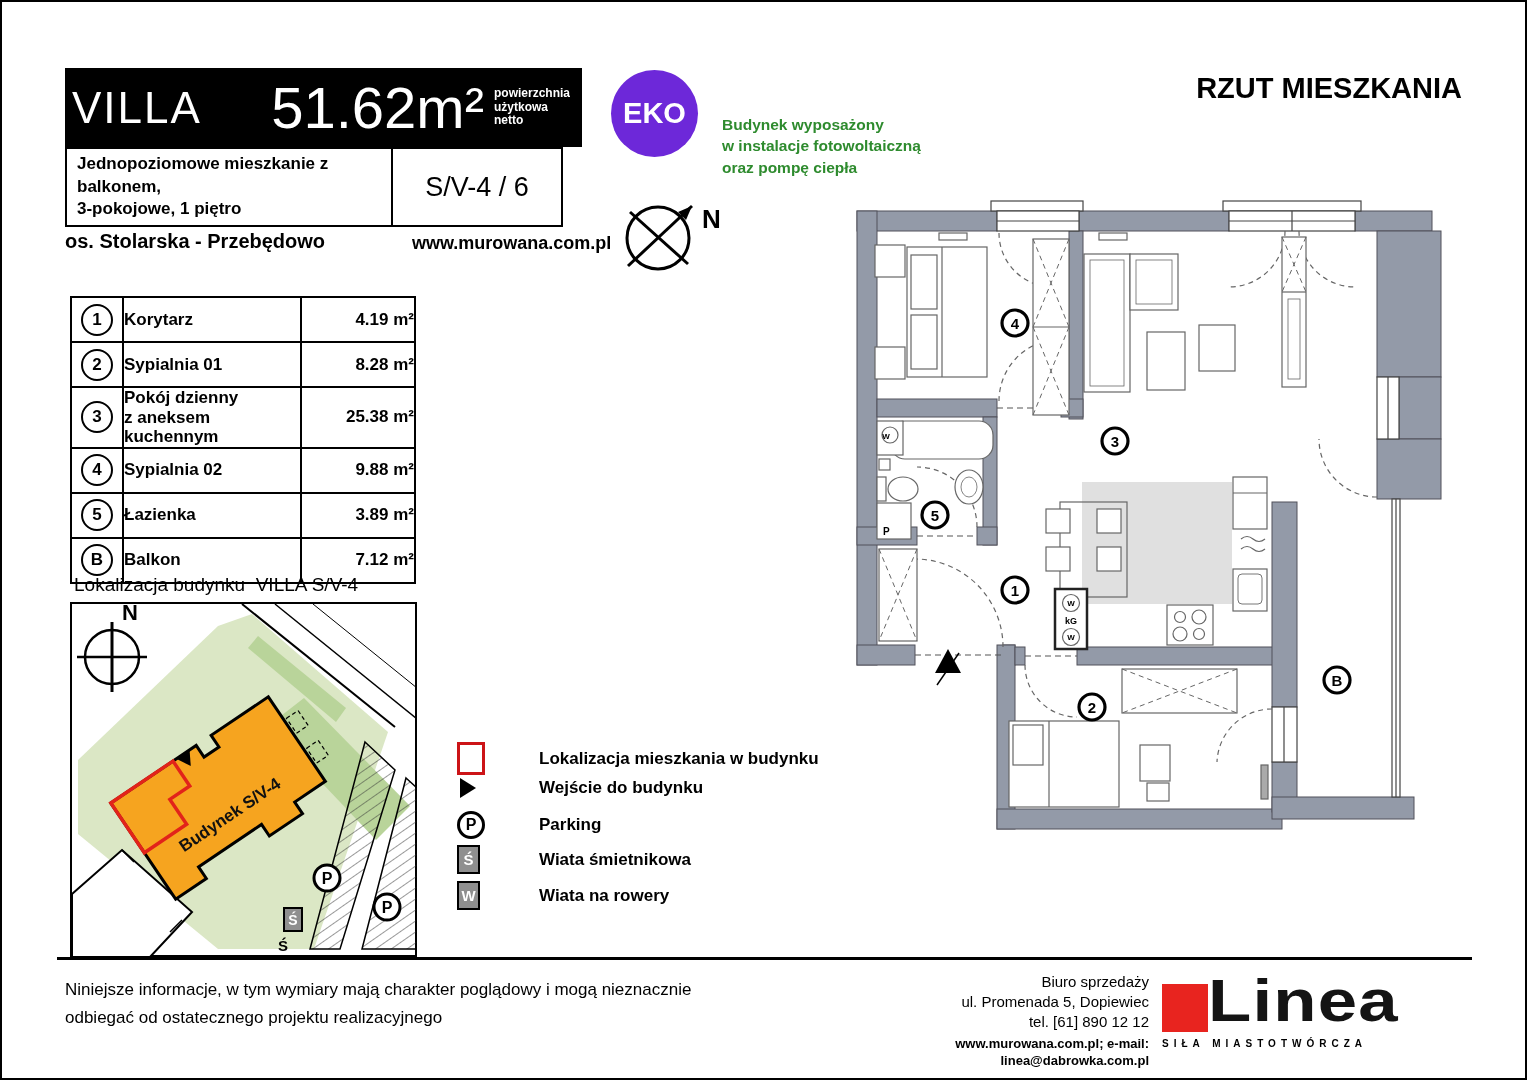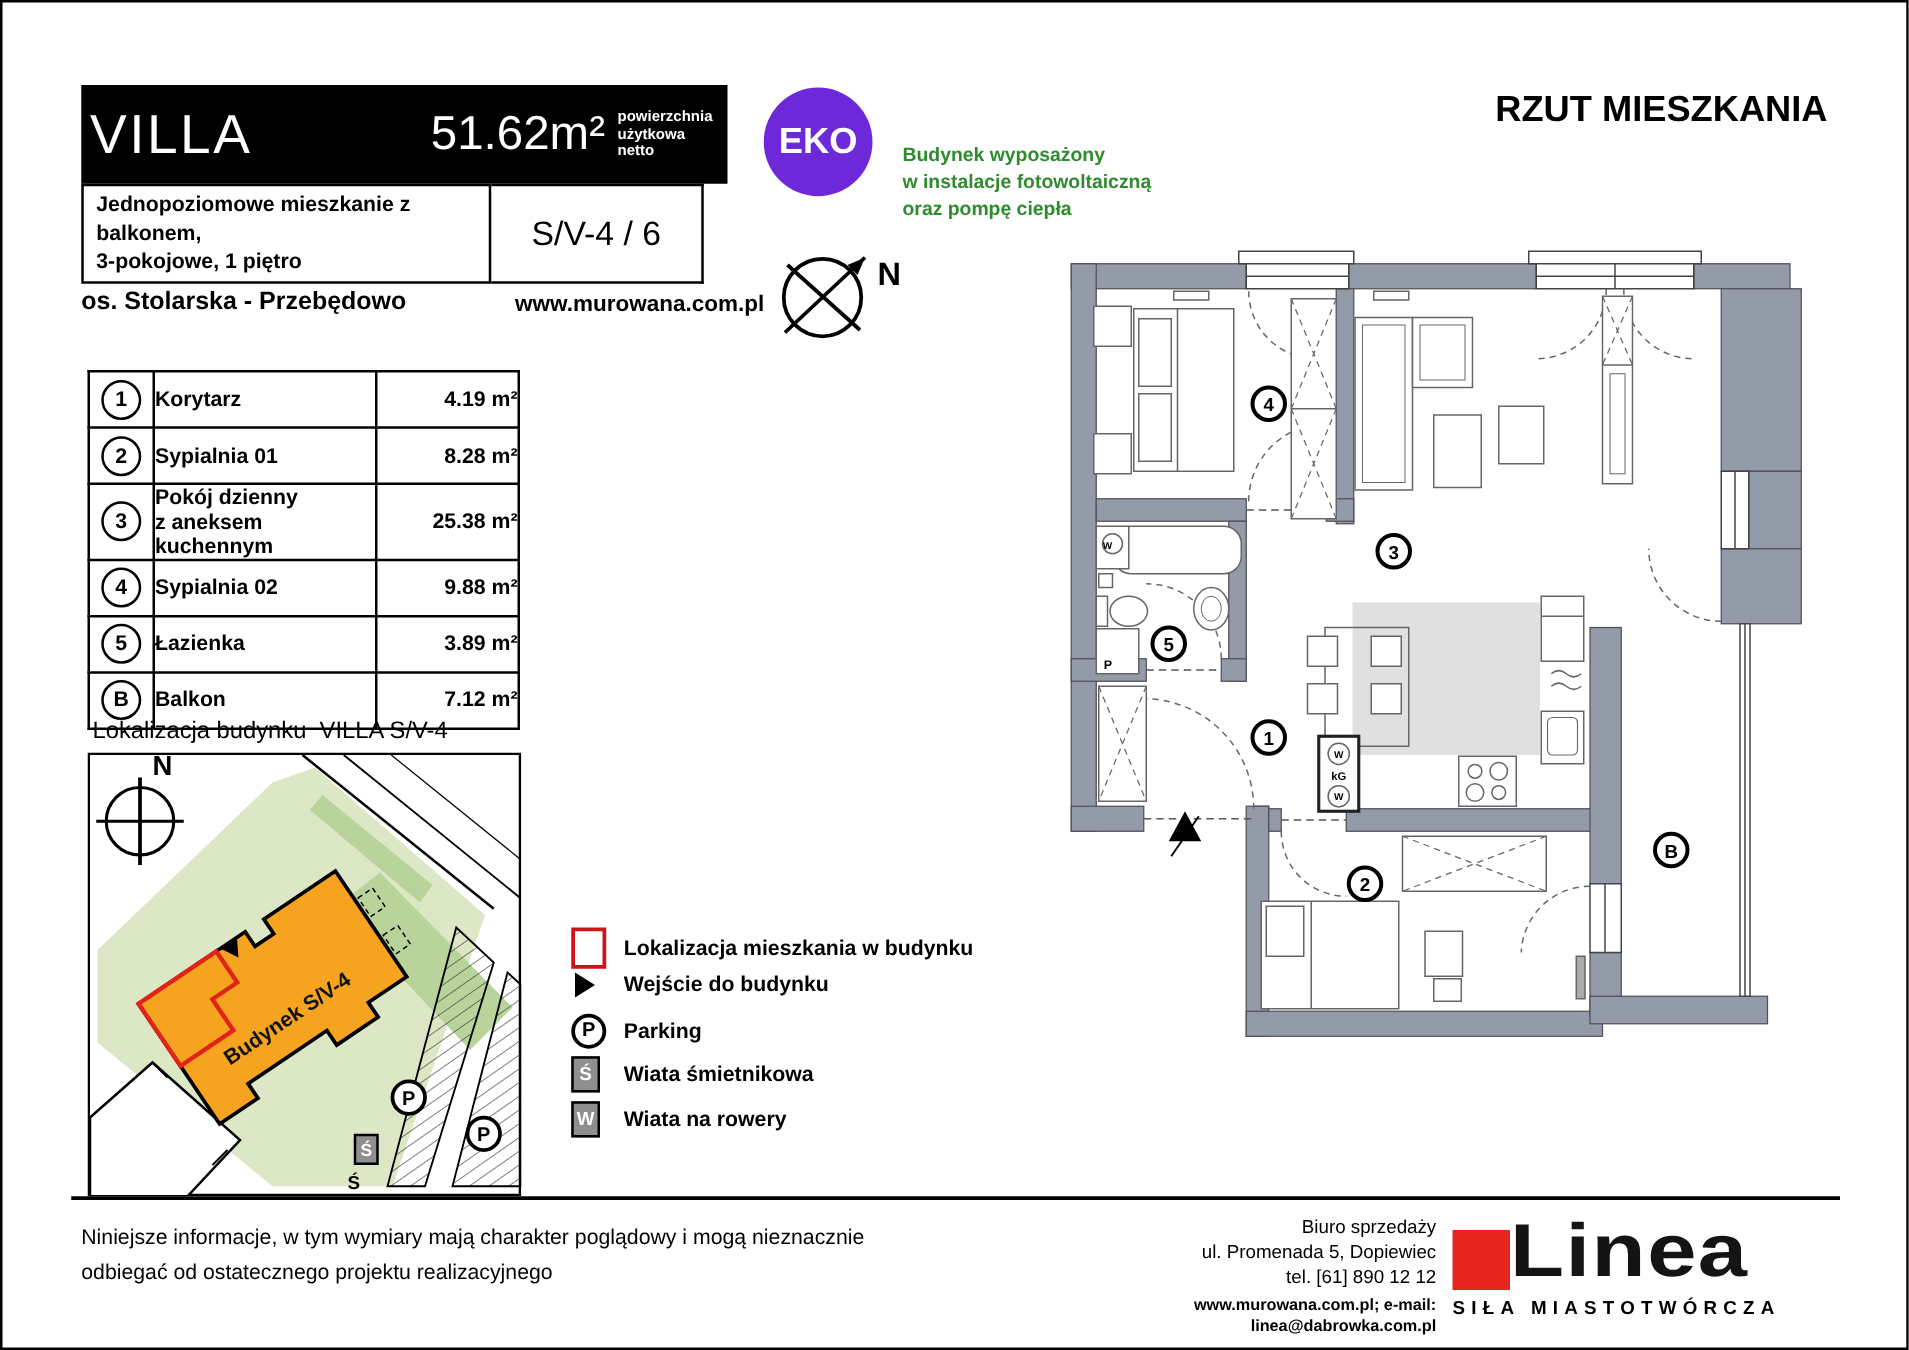--- a/index.html
+++ b/index.html
@@ -4,21 +4,21 @@
 <style>
   html,body{margin:0;padding:0;background:#e8e8e8;}
   #page{position:relative;width:1527px;height:1080px;background:#fff;
         border:2px solid #000;box-sizing:border-box;overflow:hidden;
         font-family:"Liberation Sans", sans-serif;color:#000;}
   .abs{position:absolute;}
   
   #hdr-black{left:63px;top:66px;width:517px;height:79px;background:#000;color:#fff;
              display:flex;align-items:center;}
   .villa{font-size:44px;letter-spacing:2px;padding-left:7px;flex:0 0 auto;}
-  .bigarea{font-size:38px;margin-left:auto;white-space:nowrap;}
+  .bigarea{font-size:58px;margin-left:auto;white-space:nowrap;}
   .areanote{font-size:12px;font-weight:bold;line-height:1.15;padding:0 8px 0 10px;width:80px;}
   #hdr-row2{left:63px;top:145px;width:517px;height:80px;display:flex;}
   .cell-desc{width:328px;border:2px solid #000;box-sizing:border-box;display:flex;
              flex-direction:column;justify-content:center;padding:4px 10px;font-weight:bold;font-size:17px;line-height:1.35;}
   .cell-code{width:170px;border:2px solid #000;border-left:none;box-sizing:border-box;
              display:flex;align-items:center;justify-content:center;font-size:27px;}
   .estate{left:63px;top:228px;font-weight:bold;font-size:20px;}
   .website{left:410px;top:231px;width:170px;text-align:right;font-weight:bold;font-size:18px;}
   
   .eko-circle{left:609px;top:68px;width:87px;height:87px;border-radius:50%;background:#6d28d9;
@@ -28,36 +28,36 @@
   
   table.rooms{position:absolute;left:68px;top:294px;border-collapse:collapse;}
   table.rooms td{border:2px solid #000;height:43px;padding:0;font-weight:bold;font-size:17px;}
   td.numc{width:50px;text-align:center;}
   td.namec{width:176px;padding-left:10px;line-height:1.15;}
   td.areac{width:112px;text-align:right;padding-right:10px;}
   .numcirc{display:inline-block;width:28px;height:28px;border:2.5px solid #000;border-radius:50%;
            line-height:28px;text-align:center;font-size:17px;font-weight:bold;}
   .loc-title{left:72px;top:572px;font-weight:normal;font-size:19px;}
   
-  .legend-row{position:absolute;display:flex;align-items:center;font-weight:bold;font-size:17px;}
+  .legend-row{position:absolute;display:flex;align-items:center;font-weight:bold;font-size:17px;gap:40px;}
   .lg-ic{width:42px;flex:0 0 42px;display:flex;justify-content:flex-start;}
   .lg-red{width:22px;height:27px;border:3px solid #cc1417;}
   .lg-tri{width:0;height:0;border-top:10px solid transparent;border-bottom:10px solid transparent;border-left:16px solid #000;margin-left:3px;}
   .lg-p{width:22px;height:22px;border:3px solid #000;border-radius:50%;text-align:center;line-height:22px;font-size:16px;font-weight:bold;}
   .lg-box{width:19px;height:25px;background:#8f8f8f;border:2px solid #000;color:#fff;
           text-align:center;line-height:25px;font-size:15px;font-weight:bold;}
   
   .divider{left:55px;top:955px;width:1415px;height:3px;background:#000;}
   .disclaimer{left:63px;top:974px;font-size:17px;line-height:1.65;}
   .office{left:845px;top:970px;width:302px;text-align:right;font-size:15px;line-height:1.33;}
   .office .www{font-size:13px;font-weight:bold;margin-top:3px;}
   .logo-red{left:1160px;top:982px;width:46px;height:48px;background:#e8241f;}
   .logo-text{left:1206px;top:968px;width:260px;height:62px;font-weight:bold;font-size:60px;
              letter-spacing:1px;transform:scaleX(1.18);transform-origin:left center;color:#141414;line-height:62px;}
-  .logo-tag{left:1160px;top:1036px;width:300px;font-weight:bold;font-size:15px;letter-spacing:5px;}
+  .logo-tag{left:1160px;top:1036px;width:300px;font-weight:bold;font-size:10px;letter-spacing:5px;}
   svg text{font-family:"Liberation Sans",sans-serif;}
 </style>
 </head>
 <body>
 <div id="page">
 
 <div class="abs" id="hdr-black">
   <div class="villa">VILLA</div>
   <div class="bigarea">51.62m²</div>
   <div class="areanote">powierzchnia użytkowa netto</div>

